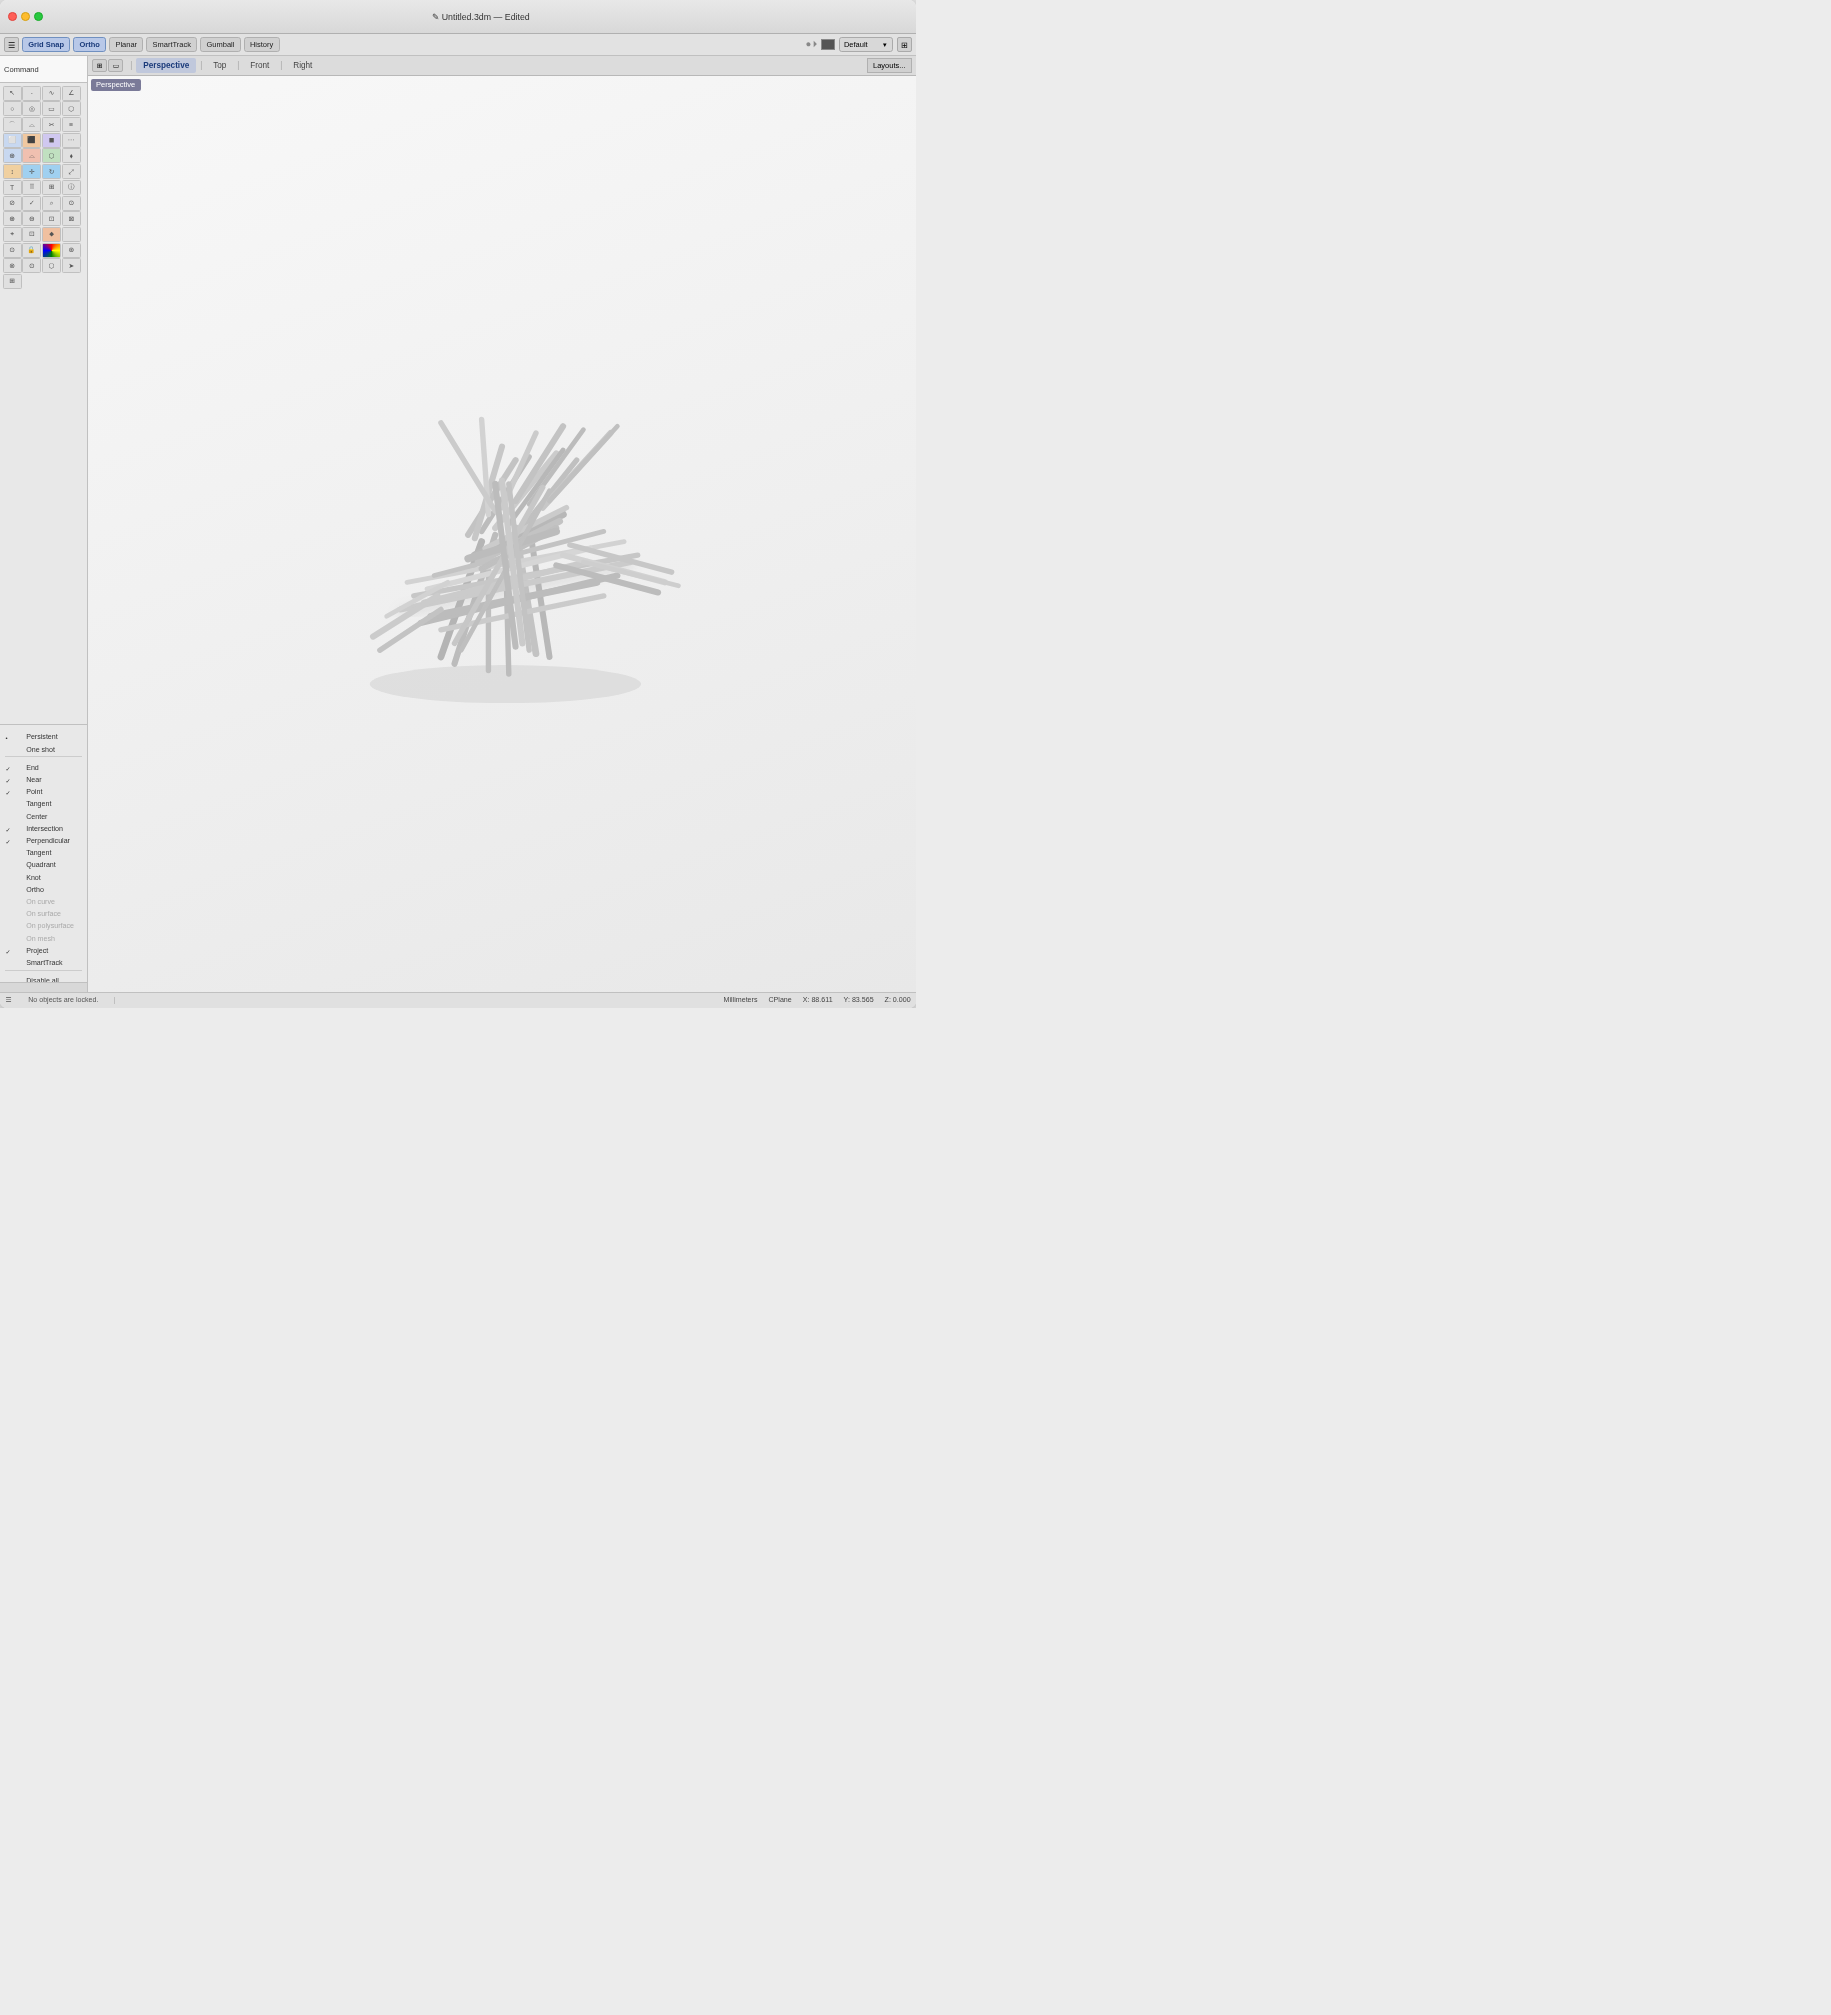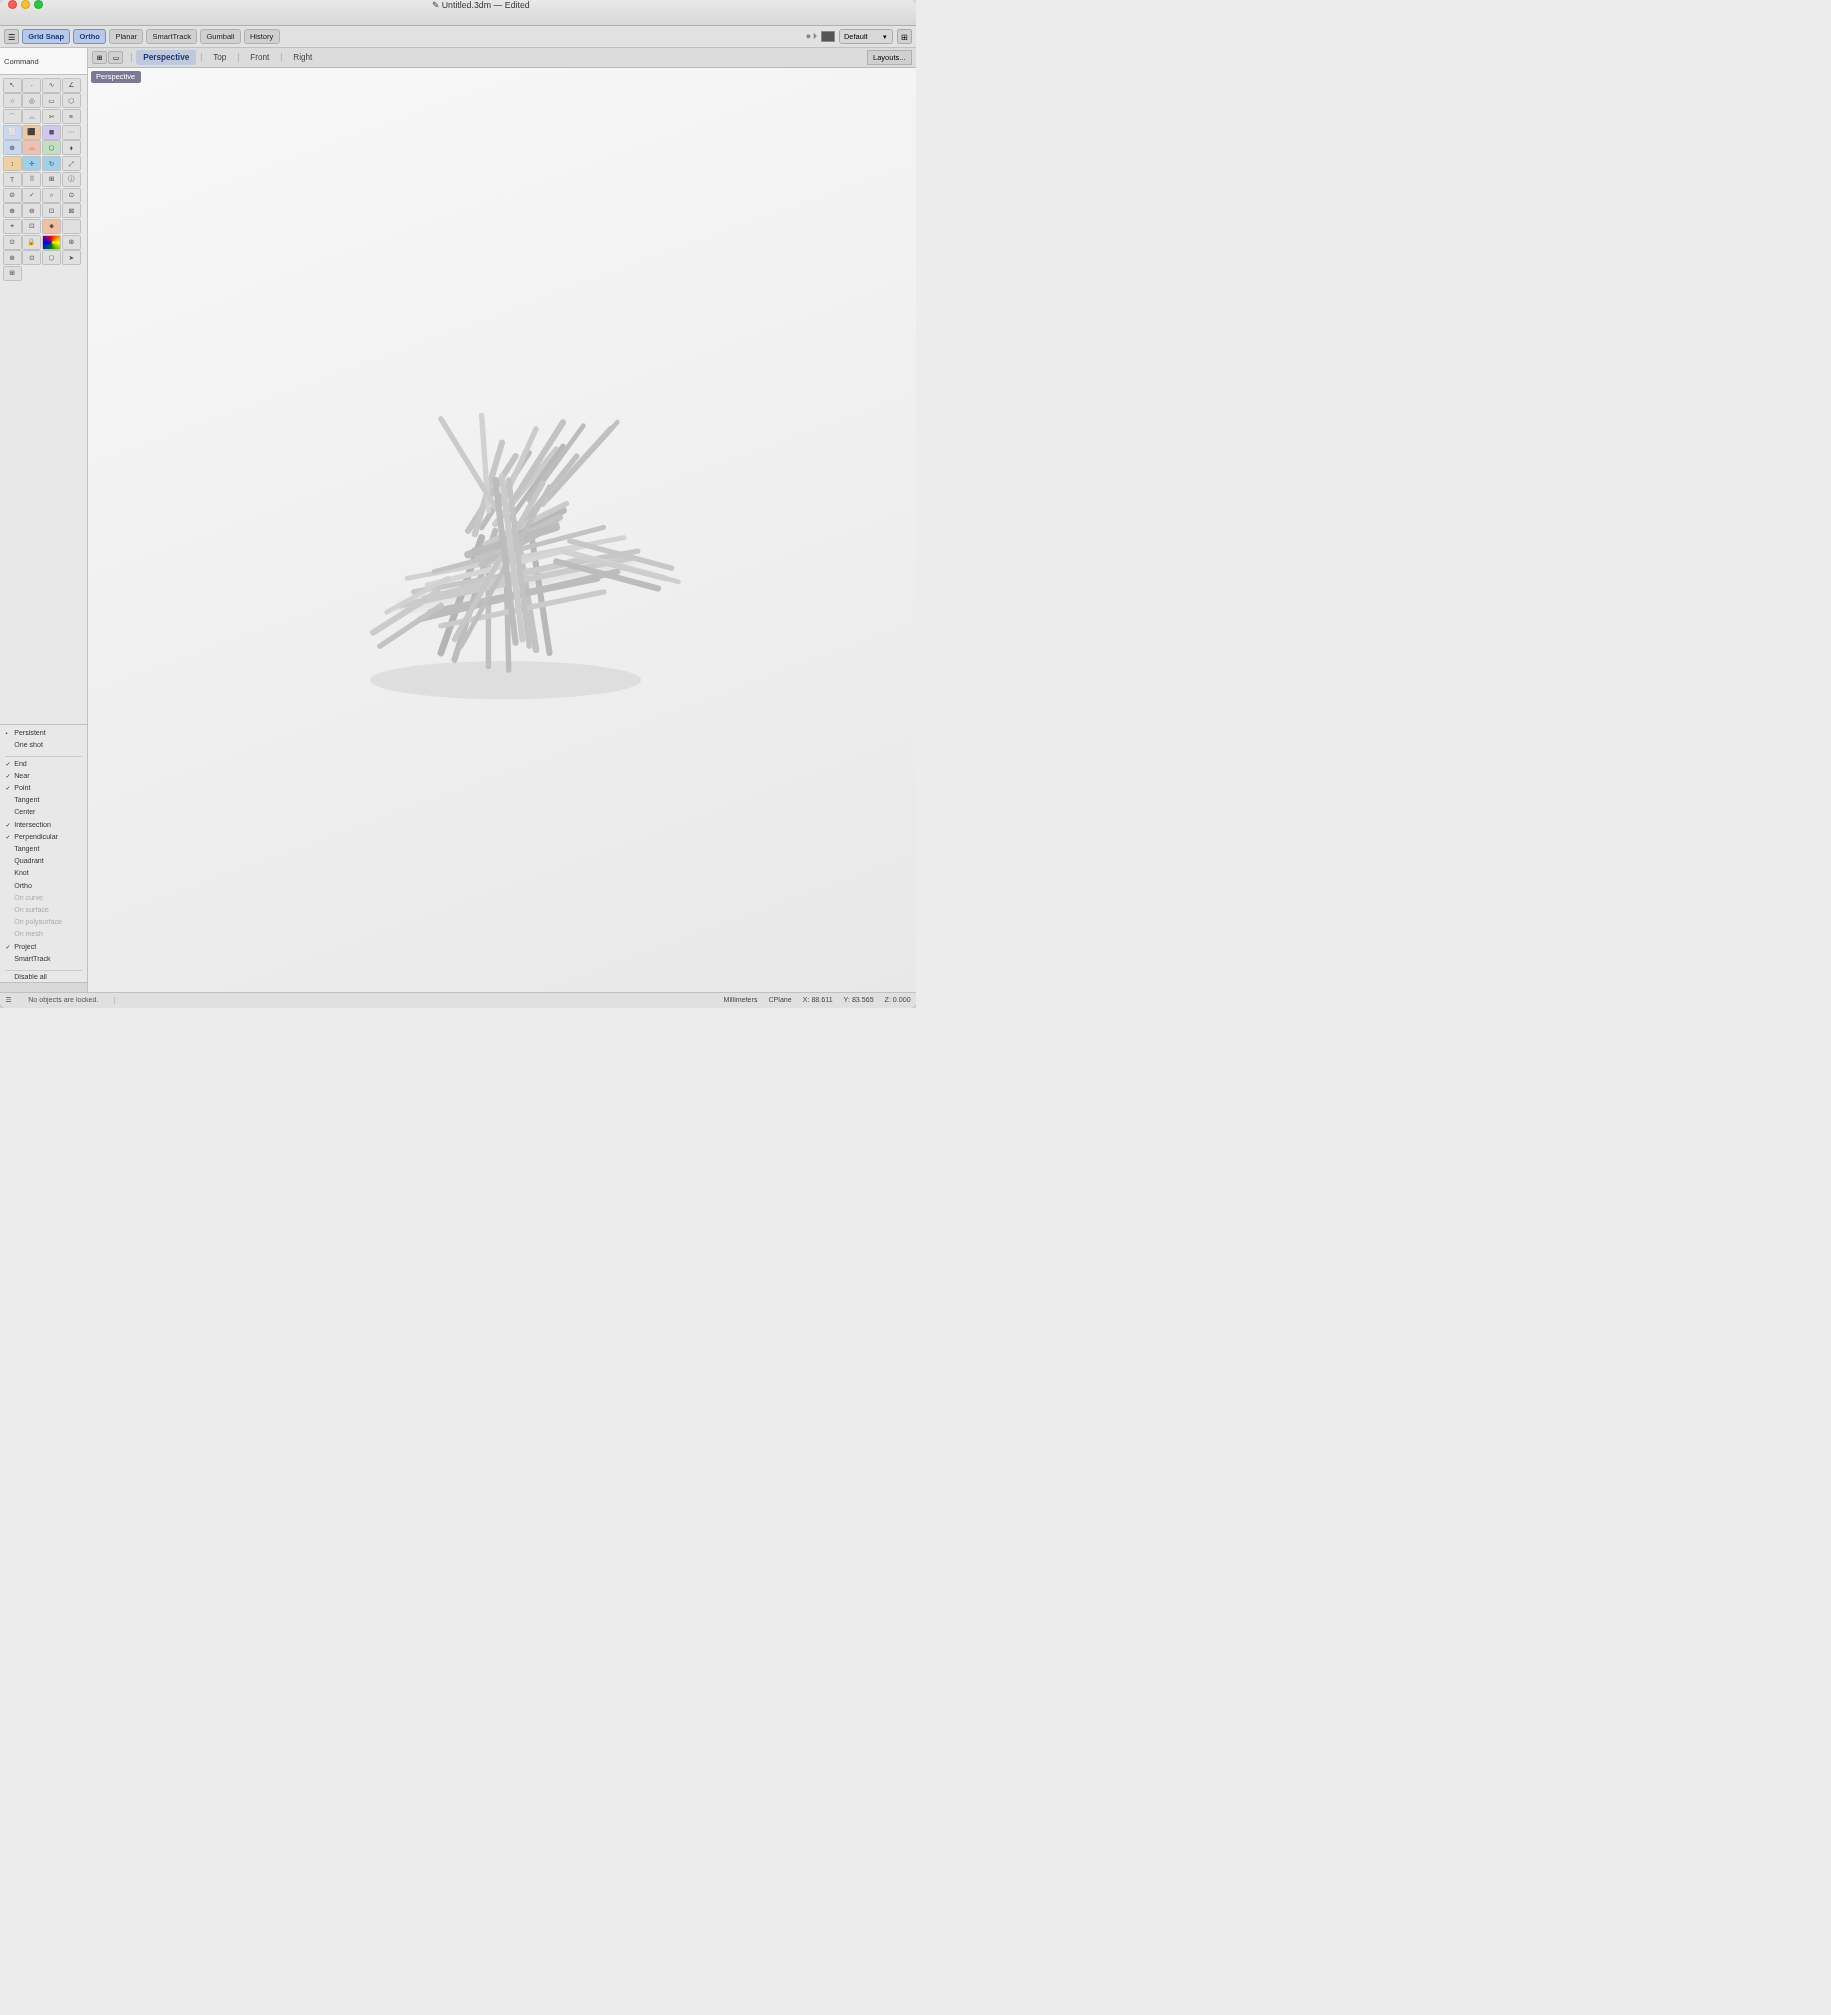--- a/index.html
+++ b/index.html
@@ -19,26 +19,26 @@
       background: #f0f0f0;
       border-radius: 6.8px;
       box-shadow: 0 2.7px 16.3px rgba(0,0,0,0.35);
       display: flex;
       flex-direction: column;
       overflow: hidden;
     }
 
     
     .title-bar {
-      height: 26px;
+      height: 34px;
       background: linear-gradient(to bottom, #e8e8e8, #d8d8d8);
       border-bottom: 0.7px solid #b0b0b0;
       border-radius: 6.8px 6.8px 0 0;
       display: flex;
-      align-items: flex-start;
+      align-items: center;
       padding: 0 8.2px;
       flex-shrink: 0;
     }
     .traffic-lights {
       display: flex;
       gap: 4.1px;
       margin-right: 11px;
     }
     .traffic-light {
       width: 8.8px;
@@ -183,22 +183,22 @@
       background: #e8e8e8;
       border-top: 0.7px solid #c0c0c0;
       padding: 4.1px 5.4px;
       font-size: 7.1px;
       color: #333;
       overflow-y: auto;
       max-height: 258px;
     }
     .snap-item {
       display: flex;
-      align-items: flex-start;
-      gap: 2px;
+      align-items: flex-end;
+      gap: 14px;
       height: 12.2px;
       cursor: pointer;
     }
     .snap-item .check {
       width: 6.8px;
       font-size: 6.1px;
       color: #333;
     }
     .snap-item .label {
       font-size: 7.1px;

